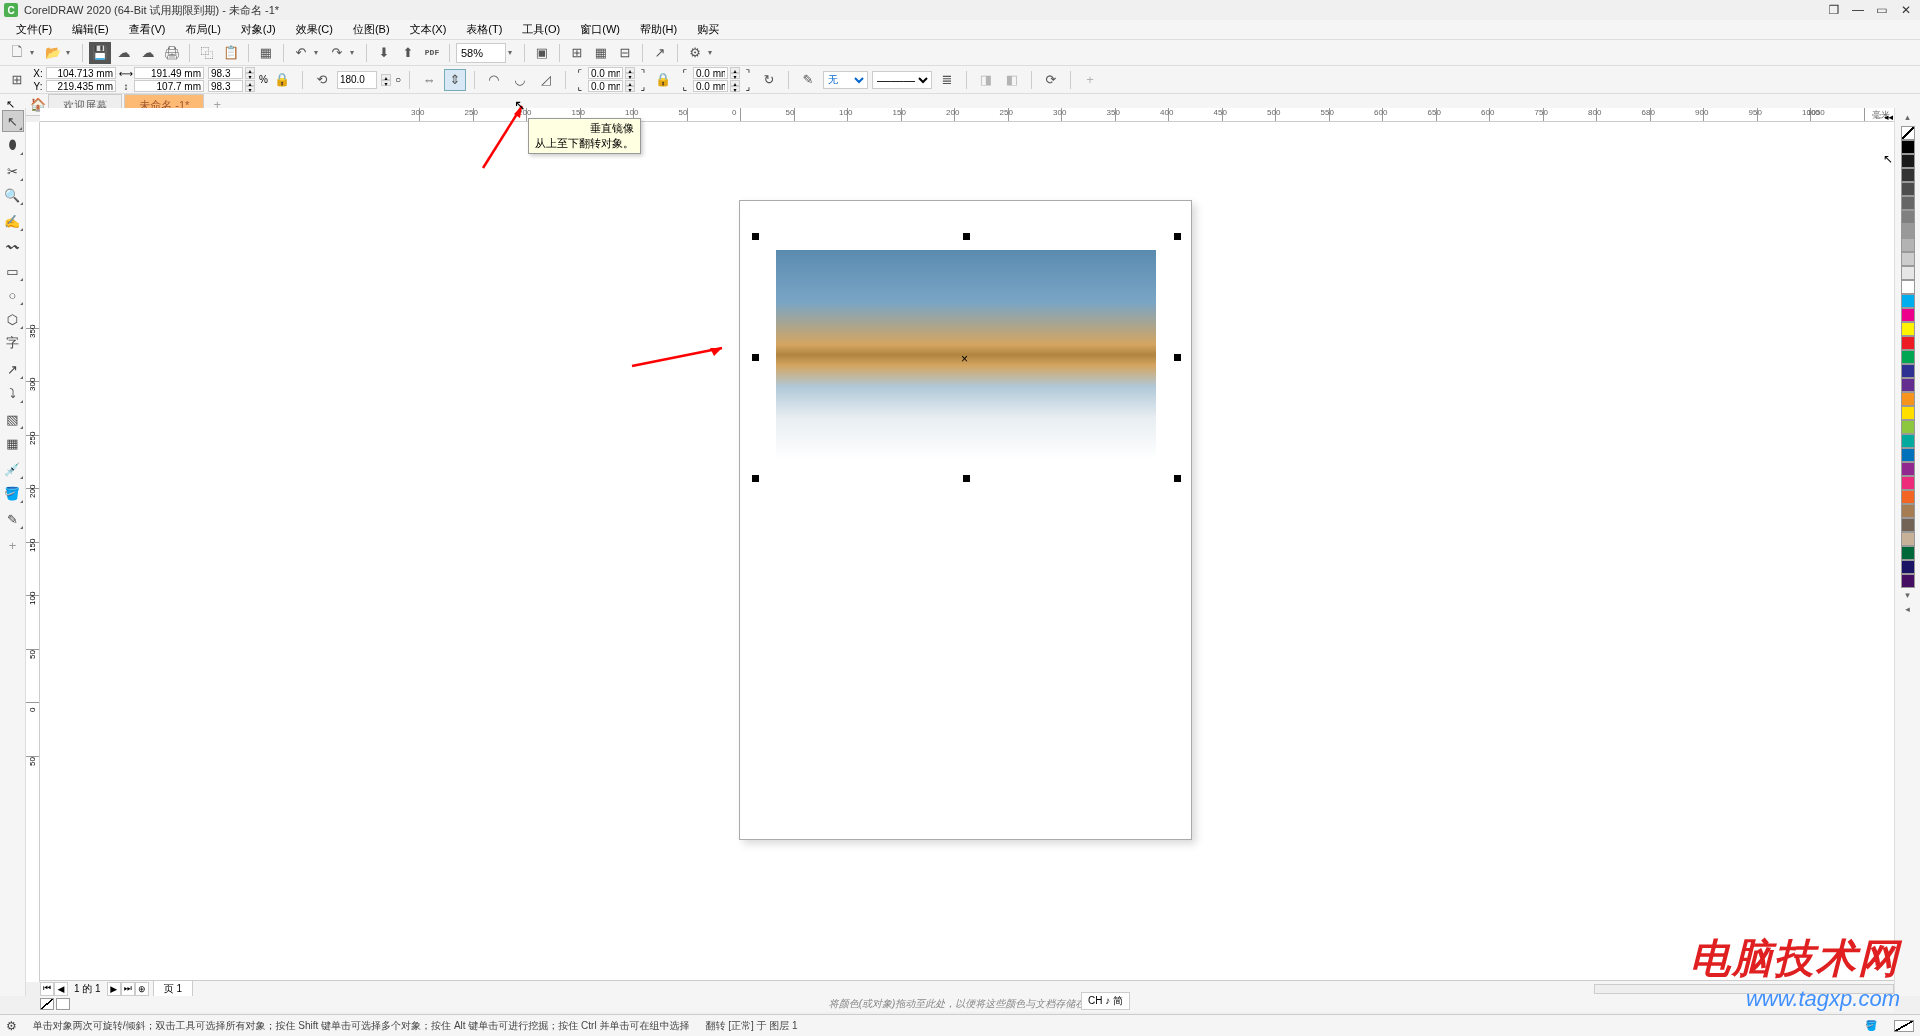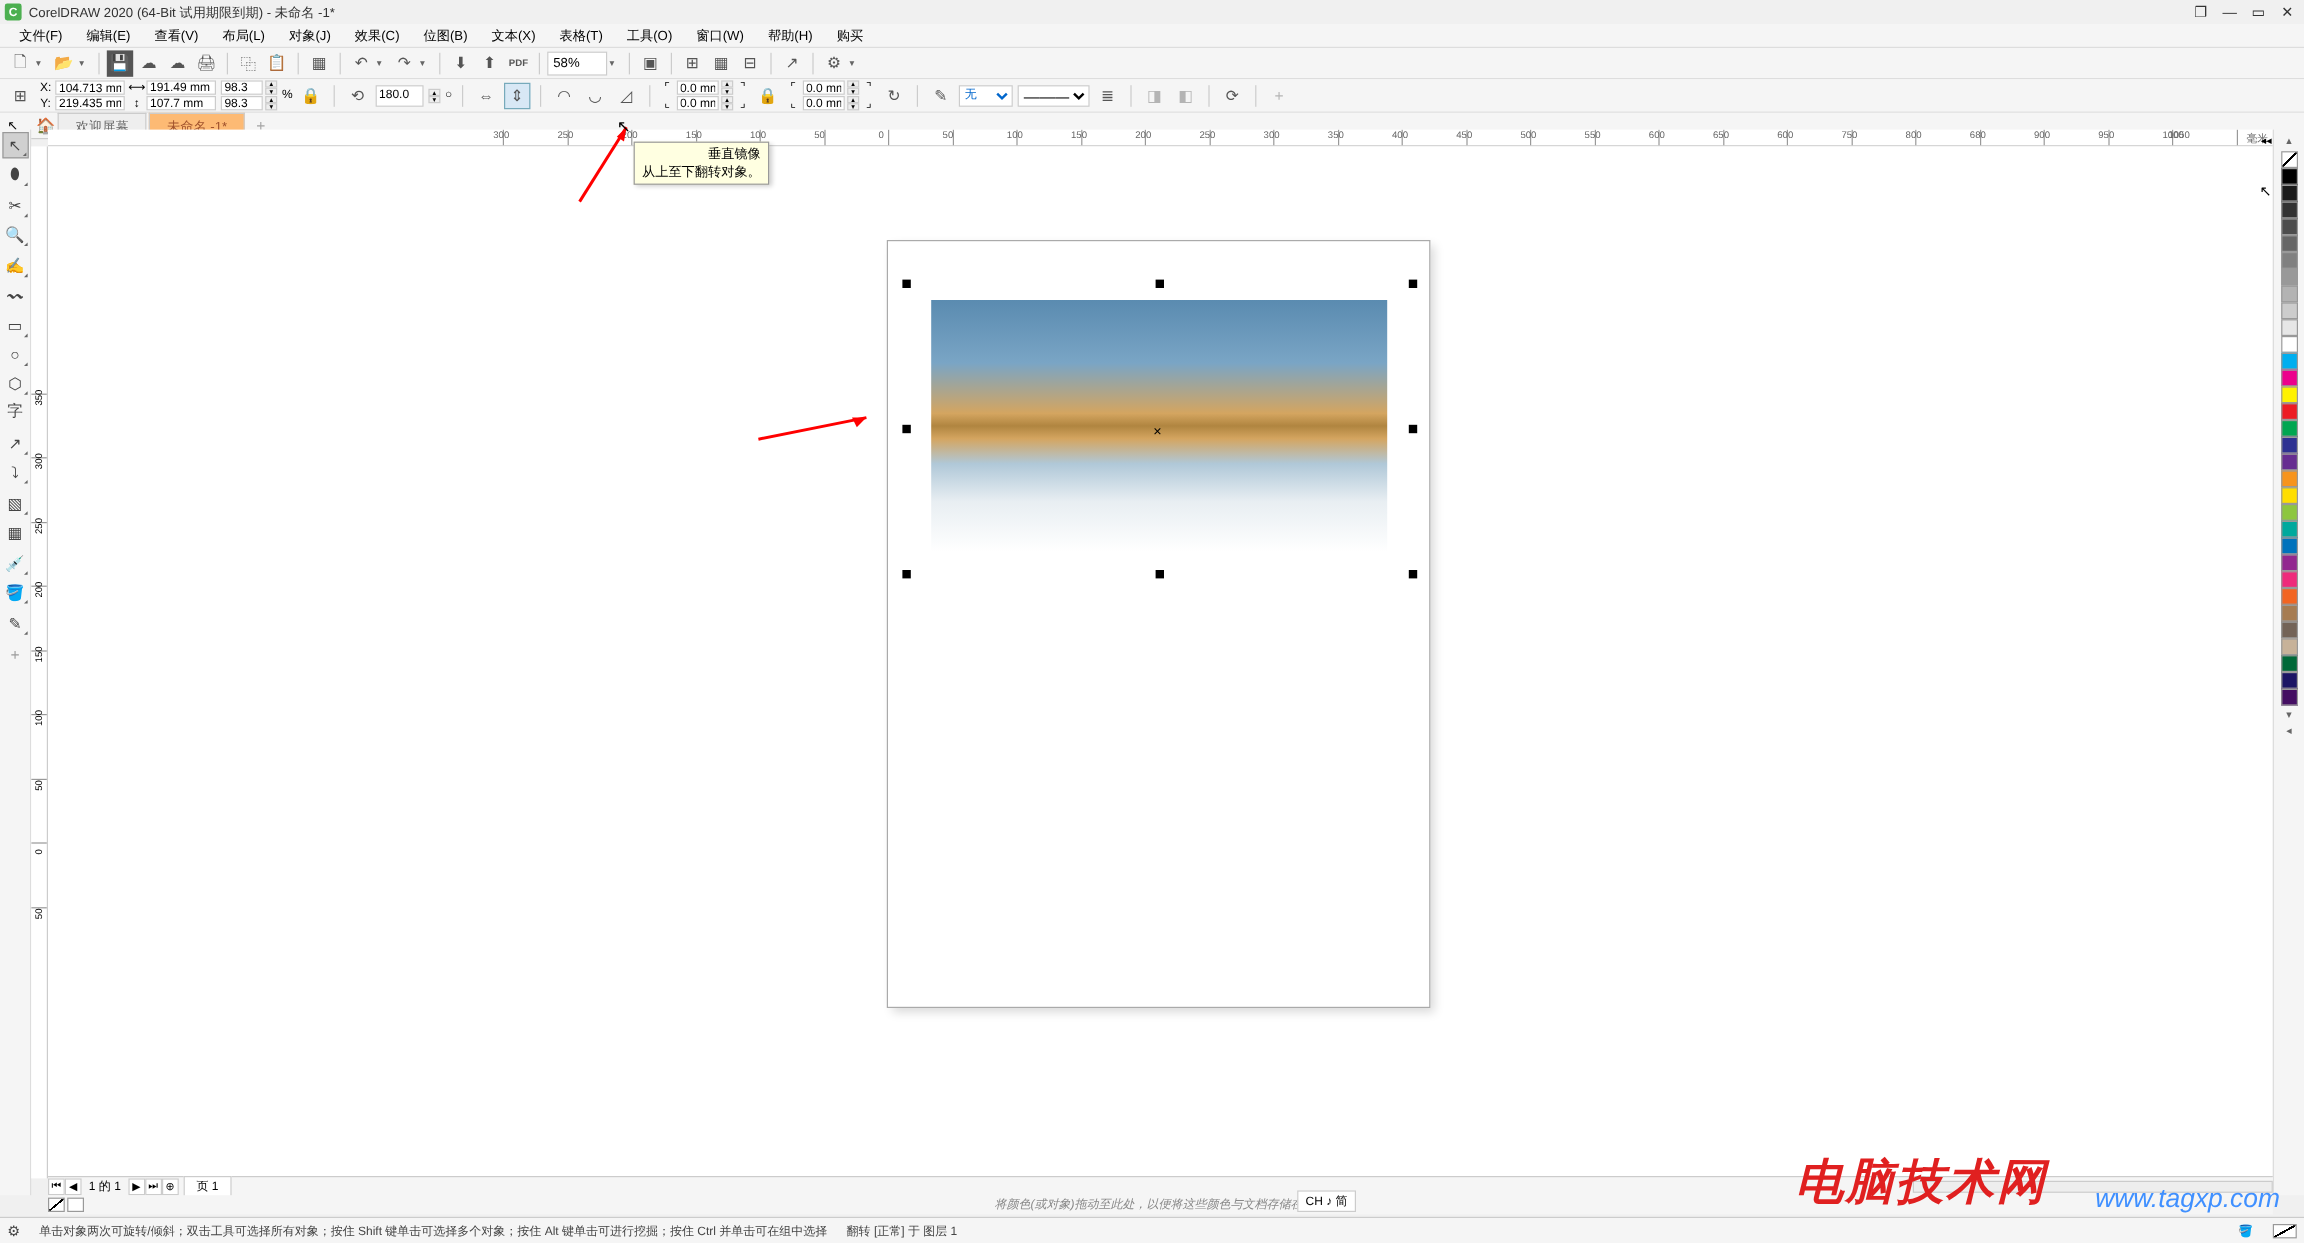--- a/index.html
+++ b/index.html
@@ -21,21 +21,21 @@
 .tb-btn.dark { background: #555; color: #fff; }
 .tb-sep { width: 1px; height: 18px; background: #ccc; margin: 0 4px; }
 .tb-dd { width: 10px; font-size: 8px; color: #666; cursor: pointer; }
 .zoom-input { width: 50px; height: 20px; font-size: 11px; border: 1px solid #ccc; padding: 0 4px; }
 
 
 .prop-bar { height: 28px; background: #f5f5f5; display: flex; align-items: center; padding: 0 6px; gap: 4px; border-bottom: 1px solid #ddd; font-size: 10px; }
 .coord-group { display: flex; flex-direction: column; gap: 1px; }
 .coord-row { display: flex; align-items: center; gap: 2px; }
 .coord-label { width: 12px; font-size: 10px; display: flex; align-items: center; justify-content: center; }
-.coord-input { width: 58px; height: 12px; font-size: 10px; border: 1px solid #ccc; padding: 0 2px; }
+.coord-input { width: 70px; height: 12px; font-size: 10px; border: 1px solid #ccc; padding: 0 2px; text-align: right; }
 .small-input { width: 35px; height: 12px; font-size: 10px; border: 1px solid #ccc; padding: 0 2px; }
 .spinner { width: 10px; display: flex; flex-direction: column; }
 .spinner span { height: 6px; font-size: 6px; line-height: 6px; text-align: center; cursor: pointer; background: #eee; border: 1px solid #ccc; }
 .rot-input { width: 40px; height: 18px; font-size: 10px; border: 1px solid #ccc; padding: 0 2px; }
 .wrap-select { width: 45px; height: 18px; border: 1px solid #ccc; font-size: 10px; background: #fff; }
 .line-select { width: 60px; height: 18px; border: 1px solid #ccc; background: #fff; }
 
 
 .doc-tabs { height: 22px; background: #f5f5f5; display: flex; align-items: center; padding-left: 24px; font-size: 11px; border-bottom: 1px solid #ccc; gap: 2px; }
 .doc-tab { padding: 3px 14px; cursor: pointer; background: #eee; border: 1px solid #ccc; border-bottom: none; color: #666; }
@@ -82,21 +82,21 @@
 
 .hint-bar { position: absolute; bottom: 24px; left: 40px; right: 26px; height: 16px; background: #f5f5f5; font-size: 10px; color: #888; display: flex; align-items: center; justify-content: center; font-style: italic; }
 
 
 .status-bar { position: absolute; bottom: 0; left: 0; right: 0; height: 22px; background: #f5f5f5; border-top: 1px solid #ccc; display: flex; align-items: center; font-size: 10px; color: #444; padding: 0 6px; gap: 16px; }
 .status-bar .gear { font-size: 12px; }
 .ime-badge { position: absolute; right: 790px; bottom: 26px; padding: 1px 6px; border: 1px solid #ccc; background: #fff; font-size: 10px; }
 
 
 .watermark { position: absolute; right: 20px; bottom: 24px; display: flex; align-items: flex-end; gap: 4px; }
-.wm-text { display: flex; flex-direction: row; align-items: flex-end; gap: 40px; }
+.wm-text { display: flex; flex-direction: column; align-items: flex-end; }
 .wm-cn { font-size: 40px; font-weight: bold; color: #e02020; letter-spacing: 2px; font-style: italic; }
 .wm-url { font-size: 22px; color: #4090ff; font-style: italic; }
 .wm-tag { width: 190px; height: 100px; background: #4090ff; color: #fff; font-size: 62px; font-weight: bold; display: flex; align-items: center; justify-content: center; font-style: italic; border-radius: 4px; }
 
 
 .fill-ind { position: absolute; bottom: 26px; left: 40px; display: flex; gap: 2px; }
 .fill-ind .sw { width: 14px; height: 12px; border: 1px solid #999; }
 
 svg { display: block; }
 </style>
@@ -146,21 +146,21 @@
   <div class="tb-sep"></div>
   <div class="tb-btn">▦</div>
   <div class="tb-sep"></div>
   <div class="tb-btn">↶</div>
     <div class="tb-dd">▾</div>
   <div class="tb-btn">↷</div>
     <div class="tb-dd">▾</div>
   <div class="tb-sep"></div>
   <div class="tb-btn">⬇</div>
   <div class="tb-btn">⬆</div>
-  <div class="tb-btn" style="font-size:8px;font-weight:bold;">PDF</div>
+  <div class="tb-btn" style="font-size:8px;font-weight:bold;font-family:Liberation Mono, monospace;">PDF</div>
   <div class="tb-sep"></div>
   <input class="zoom-input" value="58%" style="">
   <div class="tb-dd">▾</div>
   <div class="tb-sep"></div>
   <div class="tb-btn">▣</div>
   <div class="tb-sep"></div>
   <div class="tb-btn">⊞</div>
   <div class="tb-btn">▦</div>
   <div class="tb-btn">⊟</div>
   <div class="tb-sep"></div>

